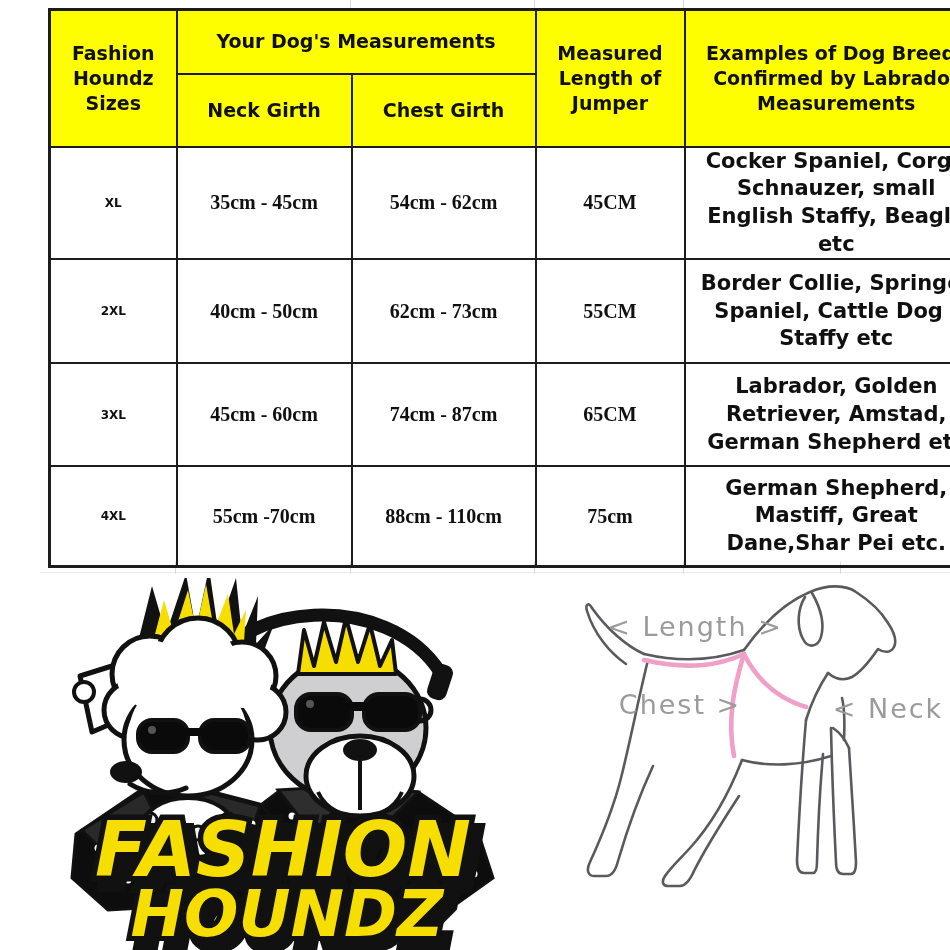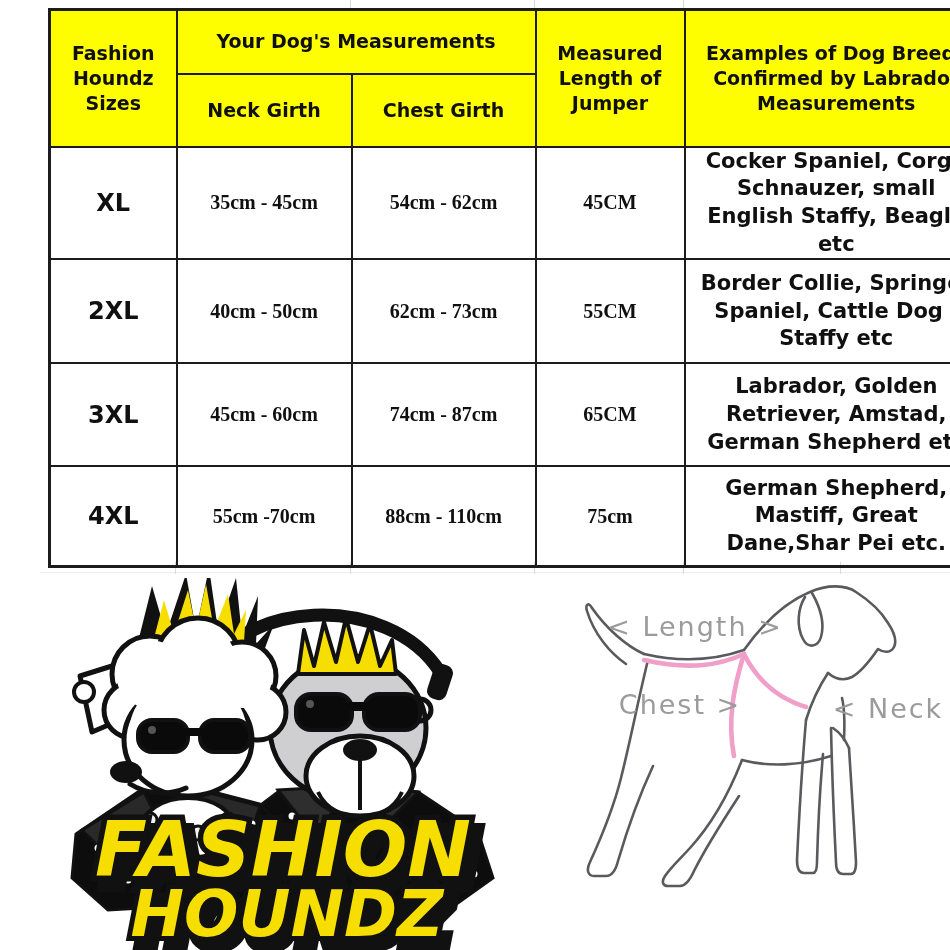--- a/index.html
+++ b/index.html
@@ -11,21 +11,21 @@
   
   table.size-table{position:absolute;left:8px;top:8px;width:939px;border-collapse:collapse;
       table-layout:fixed;border:3px solid #1c1c1c;}
   table.size-table th, table.size-table td{
       border:2px solid #1c1c1c;text-align:center;vertical-align:middle;
       font-weight:bold;color:#101010;padding:0 10px;}
   table.size-table th{background:#fefe00;font-size:19px;line-height:1.3;}
   tr.hdr-top{height:64px;}
   tr.hdr-sub{height:73px;}
   tr.data-row{height:103px;}
-  td.cell-size{font-size:24px;}
+  td.cell-size{font-size:12px;}
   td.cell-meas{font-size:20px;letter-spacing:0px;font-family:Liberation Serif, serif;}
   td.cell-breeds{font-size:21px;line-height:1.32;padding:0 16px;}
   th.hdr-sizes{font-size:19px;}
   
   .logo-wrap{position:absolute;left:6px;top:578px;width:475px;height:372px;text-align:right;}
   .diagram-wrap{position:absolute;left:508px;top:556px;width:442px;height:372px;}
   svg{display:block;}
 </style>
 </head>
 <body>

